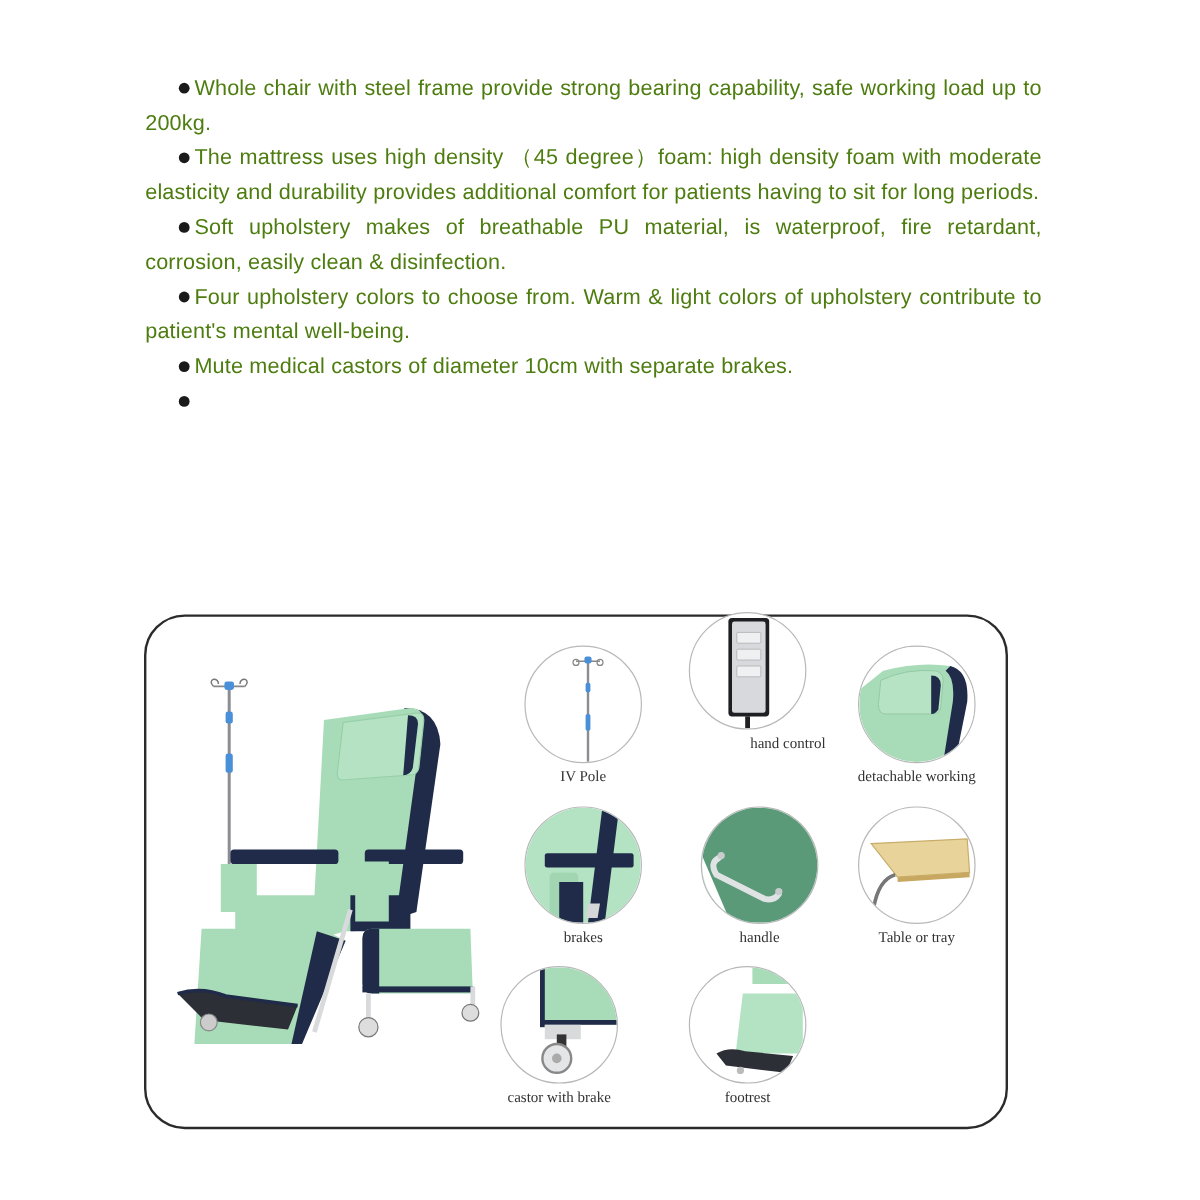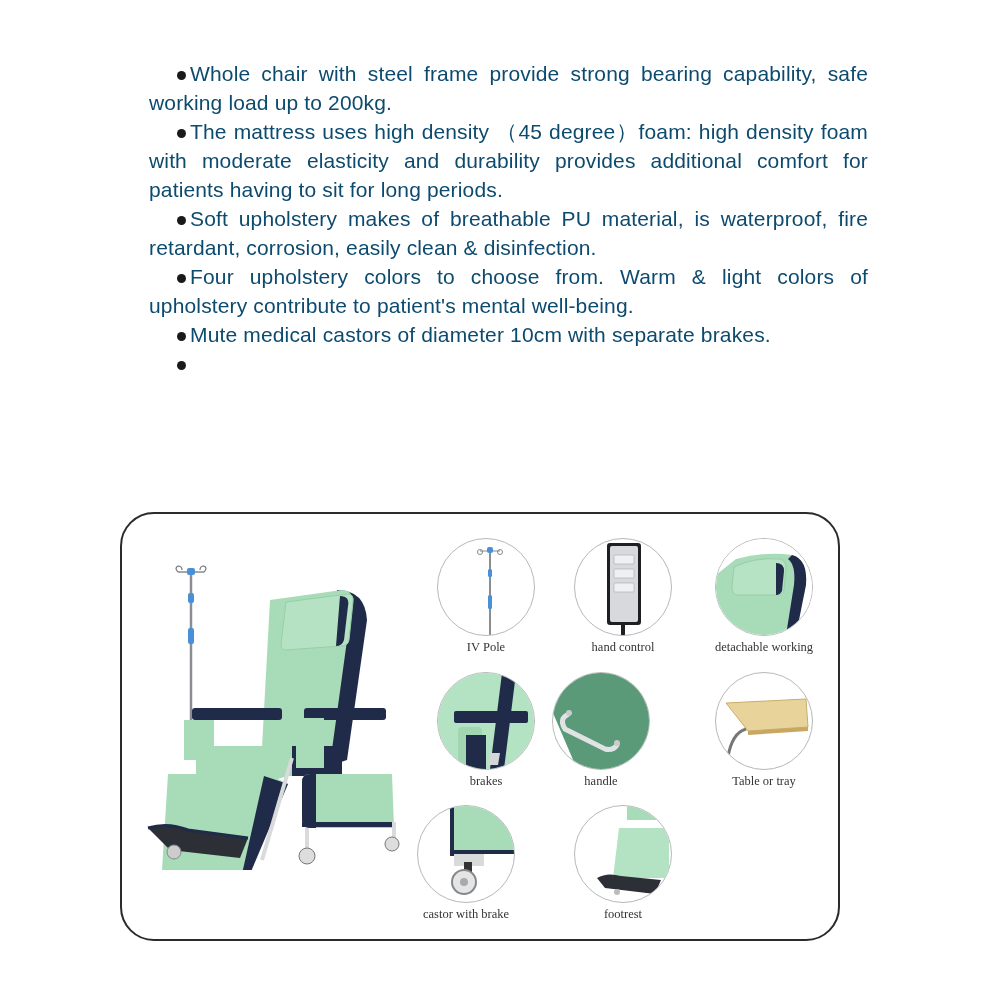--- a/index.html
+++ b/index.html
@@ -1,18 +1,18 @@
 <!DOCTYPE html>
 <html><head>
 <meta charset="utf-8">
 <style>
   html, body { margin:0; padding:0; background:#ffffff; }
   body { width:1000px; height:1000px; position:relative; overflow:hidden; font-family:"Liberation Sans", sans-serif; color:#222; }
   .features { position:absolute; left:121px; top:59px; width:747px; }
-  .feat { font-size:21px; line-height:29px; text-align:justify; letter-spacing:0.15px; color:#0c4a6e;margin-left:28px; }
+  .feat { font-size:18px; line-height:29px; text-align:justify; letter-spacing:0.15px; color:#4d7c0f; }
   .feat .bullet { display:inline-block; width:9px; height:9px; border-radius:50%; background:#1a1a1a; margin-left:28px; margin-right:4px; vertical-align:1px; }
   .panel { position:absolute; left:120px; top:512px; width:720px; height:429px; border:2px solid #2b2b2b; border-radius:34px; box-sizing:border-box; background:#fff; }
   .main-photo { position:absolute; left:142px; top:560px; width:262px; height:310px; }
   .item { position:absolute; width:130px; text-align:center;font-family:Liberation Serif, serif; }
   .circle { width:96px; height:96px; border-radius:50%; border:1px solid #b8b8b8; margin:0 auto; overflow:hidden; position:relative; background:#fff; }
   .circle svg { width:96px; height:96px; display:block; }
   .cap { font-size:12.5px; color:#333; margin-top:4px; white-space:nowrap; }
 </style>
 </head>
 <body>
@@ -82,21 +82,21 @@
       <circle cx="42" cy="13" r="2.5" fill="none" stroke="#888"></circle>
       <circle cx="62" cy="13" r="2.5" fill="none" stroke="#888"></circle>
       <rect x="49" y="8" width="6" height="6" rx="2" fill="#4a90d9"></rect>
       <rect x="50" y="30" width="4" height="8" rx="1.5" fill="#4a90d9"></rect>
       <rect x="50" y="56" width="4" height="14" rx="1.5" fill="#4a90d9"></rect>
     </svg>
   </div>
   <div class="cap">IV Pole</div>
 </div>
 
-<div class="item" style="left:558px; top:538px;">
+<div class="item" style="left:558px; top:510px;text-align:right;">
   <div class="circle">
     <svg viewBox="0 0 96 96">
       <rect x="32" y="4" width="34" height="82" rx="3" fill="#1e1f22"></rect>
       <rect x="35" y="7" width="28" height="76" rx="2" fill="#d7d9dc"></rect>
       <rect x="39" y="16" width="20" height="9" rx="1" fill="#eef0f2" stroke="#aaa" stroke-width="0.6"></rect>
       <rect x="39" y="30" width="20" height="9" rx="1" fill="#eef0f2" stroke="#aaa" stroke-width="0.6"></rect>
       <rect x="39" y="44" width="20" height="9" rx="1" fill="#eef0f2" stroke="#aaa" stroke-width="0.6"></rect>
       <rect x="46" y="86" width="4" height="10" fill="#1e1f22"></rect>
     </svg>
   </div>
@@ -123,21 +123,21 @@
       <path d="M64 0 h14 l-12 96 h-14 z" fill="#1f2b48"></path>
       <rect x="16" y="38" width="74" height="12" rx="2" fill="#1f2b48"></rect>
       <rect x="20" y="54" width="24" height="40" rx="4" fill="#a2d6b2"></rect>
       <path d="M28 62 h20 v34 h-20 z" fill="#1f2b48"></path>
       <path d="M52 80 l10 0 l-2 12 h-10 z" fill="#d4d6d8"></path>
     </svg>
   </div>
   <div class="cap">brakes</div>
 </div>
 
-<div class="item" style="left:536px; top:672px;">
+<div class="item" style="left:568px; top:672px;">
   <div class="circle">
     <svg viewBox="0 0 96 96">
       <rect x="0" y="0" width="96" height="96" fill="#5a9a78"></rect>
       <path d="M0 40 l30 70 l-30 0 z" fill="#fff"></path>
       <path d="M14 42 q-8 4 -2 14 l40 20 q8 2 12 -4" stroke="#dfe3e4" stroke-width="5" fill="none" stroke-linecap="round"></path>
       <circle cx="16" cy="40" r="3" fill="#c8cccc"></circle>
       <circle cx="64" cy="70" r="3" fill="#c8cccc"></circle>
     </svg>
   </div>
   <div class="cap">handle</div>

